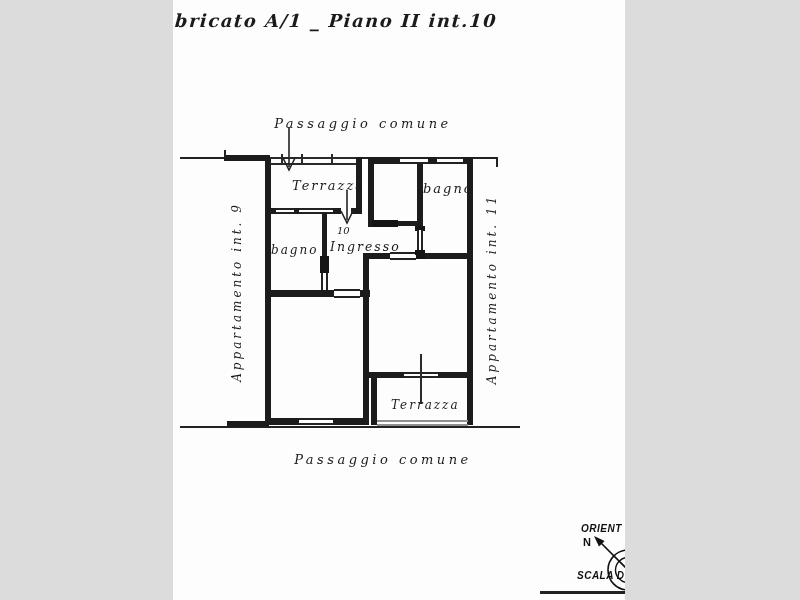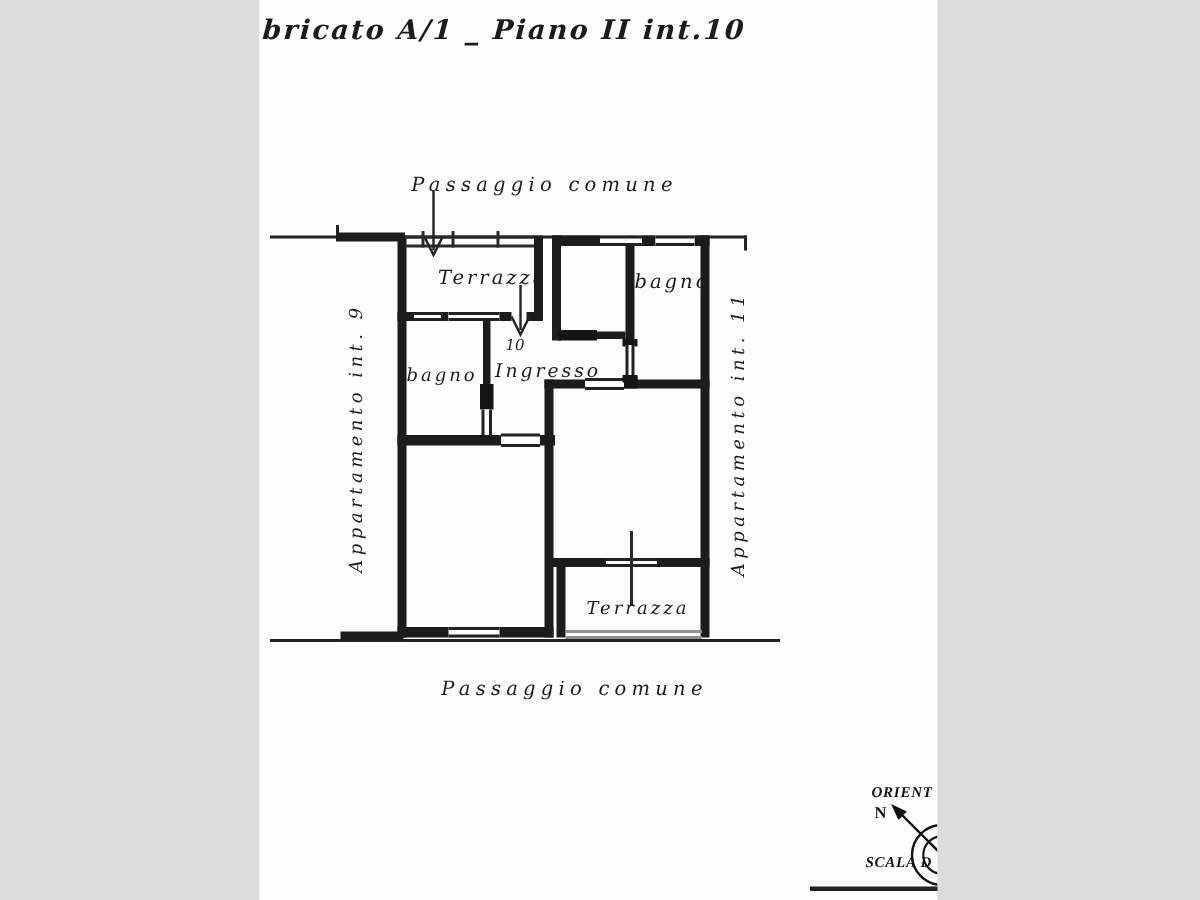--- a/index.html
+++ b/index.html
@@ -15,21 +15,21 @@
   .railgray{position:absolute;background:#8f8f8f;height:2px;}
   .tick{position:absolute;background:#2a2a2a;width:2px;}
   .thr{position:absolute;background:#151515;}
   .hand{position:absolute;font-style:italic;white-space:nowrap;color:#1b1b1b;}
   .title{left:2px;top:10px;font-size:18px;letter-spacing:1.5px;font-weight:600;transform:skewX(-4deg);}
   .passage{font-size:13px;letter-spacing:3.5px;text-align:center;}
   .vlabel{position:absolute;font-style:italic;font-size:12px;letter-spacing:3px;text-align:center;
           transform:rotate(-90deg);transform-origin:center;white-space:nowrap;color:#1b1b1b;}
   .room{font-size:13px;letter-spacing:2px;}
   .small{font-size:10px;}
-  .compass-t{position:absolute;font-family:Liberation Serif, serif;font-weight:bold;font-style:italic;
+  .compass-t{position:absolute;font-family:Liberation Sans, sans-serif;font-weight:bold;font-style:italic;
              font-size:10px;color:#111;white-space:nowrap;letter-spacing:0.5px;}
   svg.overlay{position:absolute;left:0;top:0;pointer-events:none;}
 </style>
 </head>
 <body>
 
 <div id="stage">
   <div id="paper">
 
     <div class="hand title">bricato A/1 _ Piano II int.10</div>

